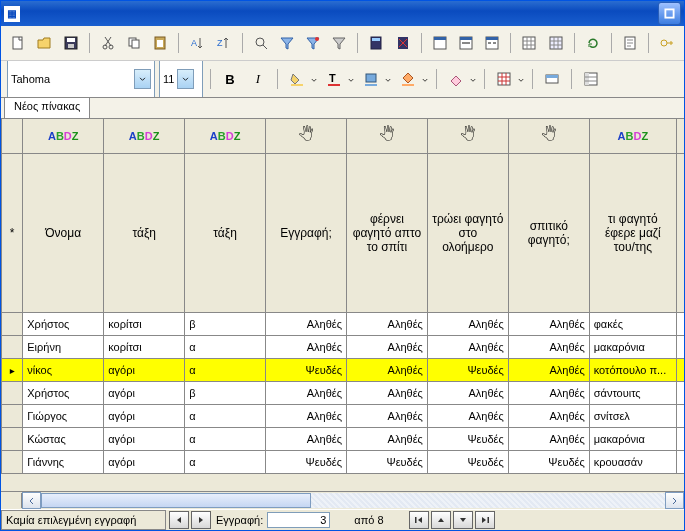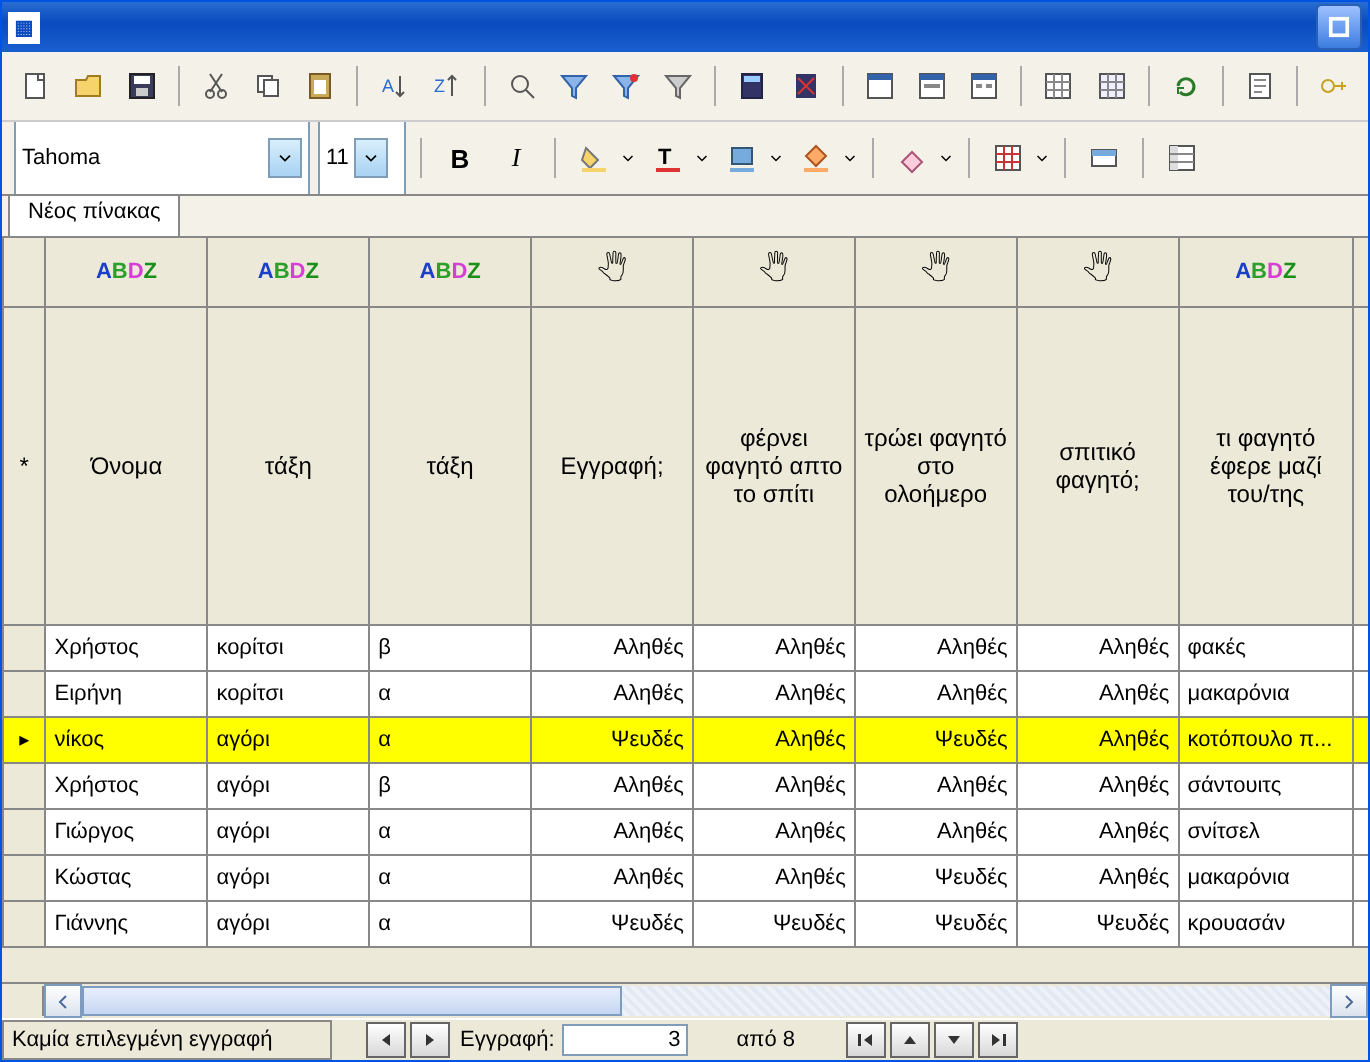--- a/index.html
+++ b/index.html
@@ -45,21 +45,21 @@
   tr.sel td{background:#ffff00}
   tr.sel th.rowhdr{background:#ffff00}
   .rowptr{color:#000;font-size:10px}
   
   .hscroll{height:17px;background:#ece9d8;border-top:1px solid #888;display:flex;align-items:center}
   .hscroll .sbtn{width:17px;height:15px;background:linear-gradient(#fefefe,#dce3ee);border:1px solid #7e9cc0;display:flex;align-items:center;justify-content:center}
   .hscroll .track{flex:1;height:15px;background:repeating-linear-gradient(45deg,#eef2f8,#eef2f8 2px,#e3e9f3 2px,#e3e9f3 4px);position:relative}
   .hscroll .thumb{position:absolute;left:0;top:0;width:270px;height:15px;background:linear-gradient(#e8effc,#c5d6f2);border:1px solid #7e9cc0;box-sizing:border-box}
   
   .status{height:20px;background:#ece9d8;border-top:1px solid #fff;display:flex;align-items:center;font-size:11px}
-  .status .cell{height:18px;border:1px solid #888;display:flex;align-items:center;padding:0 4px;margin-right:16px;background:#ece9d8}
+  .status .cell{height:18px;border:1px solid #888;display:flex;align-items:center;padding:0 4px;margin-right:2px;background:#ece9d8}
   .status .navbtn{width:18px;height:16px;background:linear-gradient(#fff,#d8d8d8);border:1px solid #666;display:flex;align-items:center;justify-content:center;margin:0 1px}
   .status input{width:55px;height:14px;border:1px solid #7f9db9;font-size:11px;text-align:right;padding:0 3px}
   
   .c0{width:20px}.c1{width:76px}.c2{width:76px}.c3{width:76px}.c4{width:76px}.c5{width:76px}.c6{width:76px}.c7{width:76px}.c8{width:82px}.c9{width:60px}
 </style>
 </head>
 <body>
 
 <div class="window">
 

